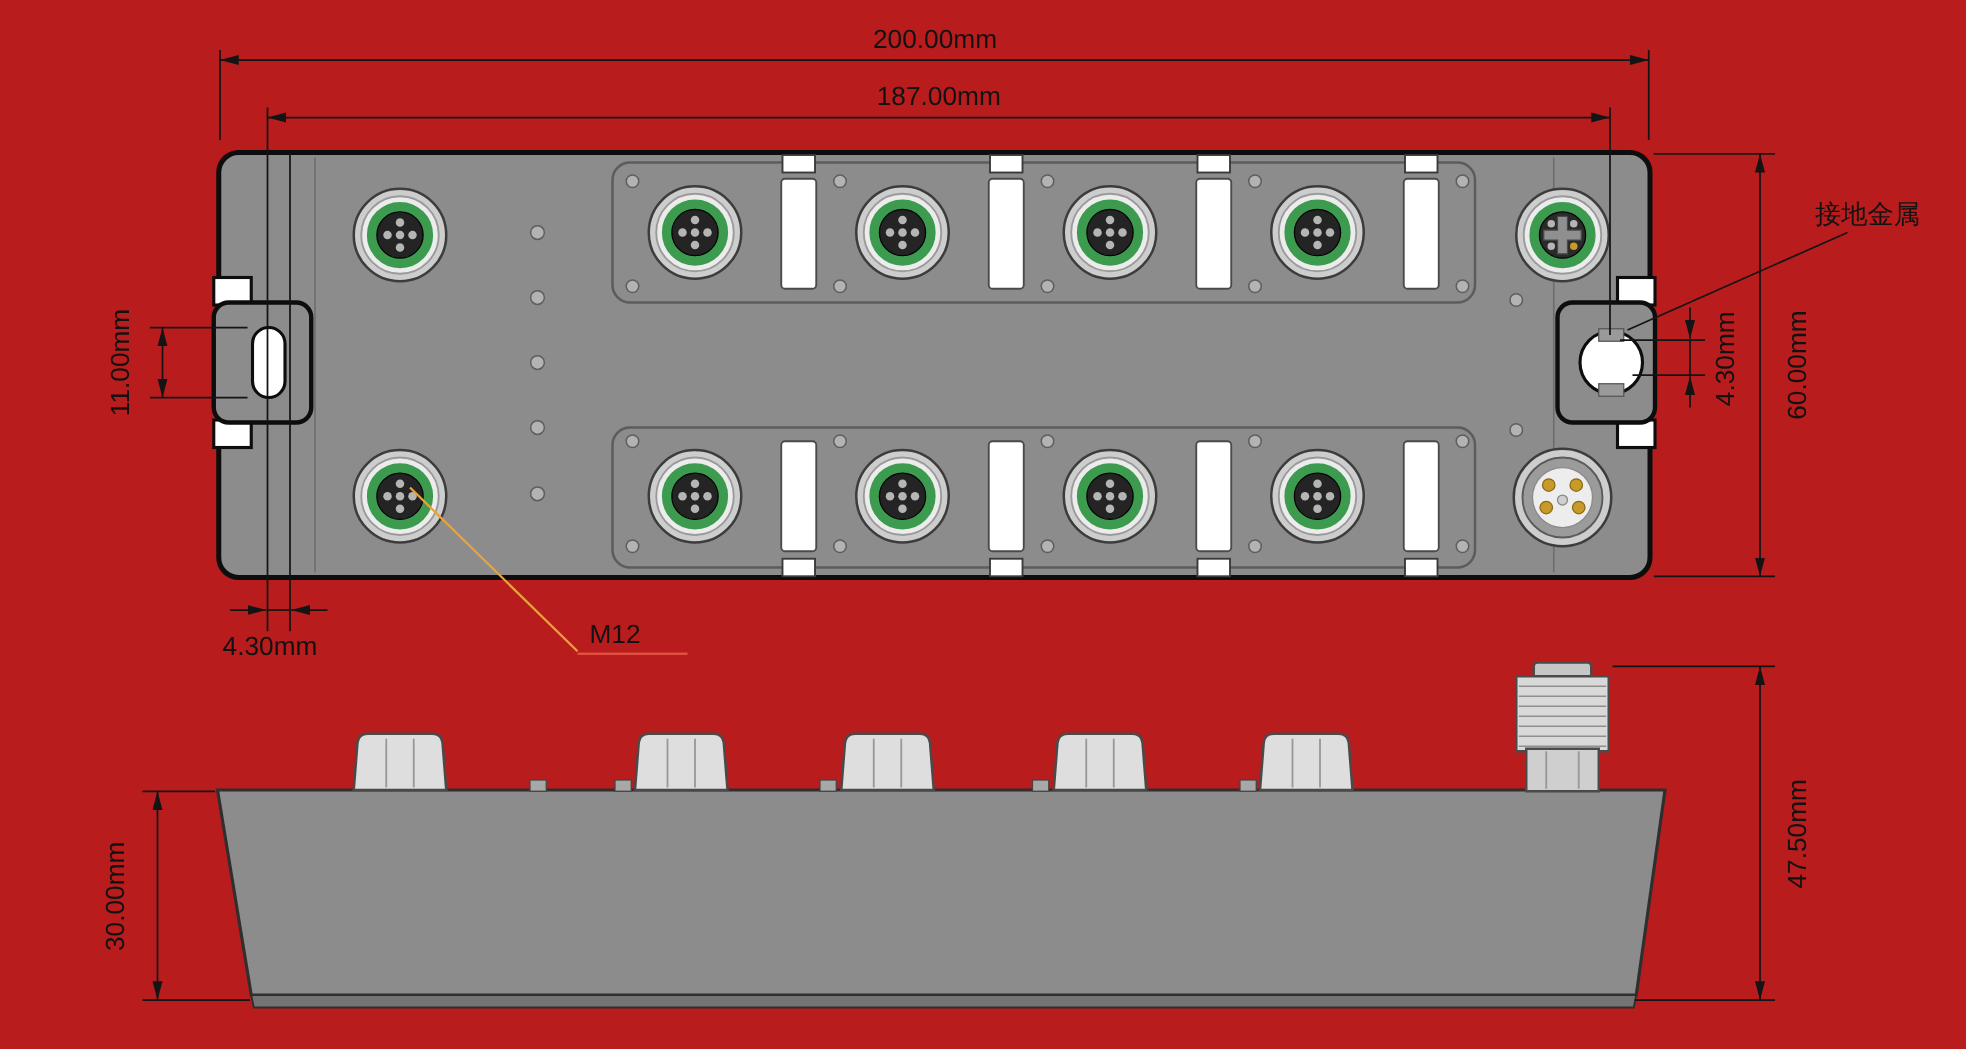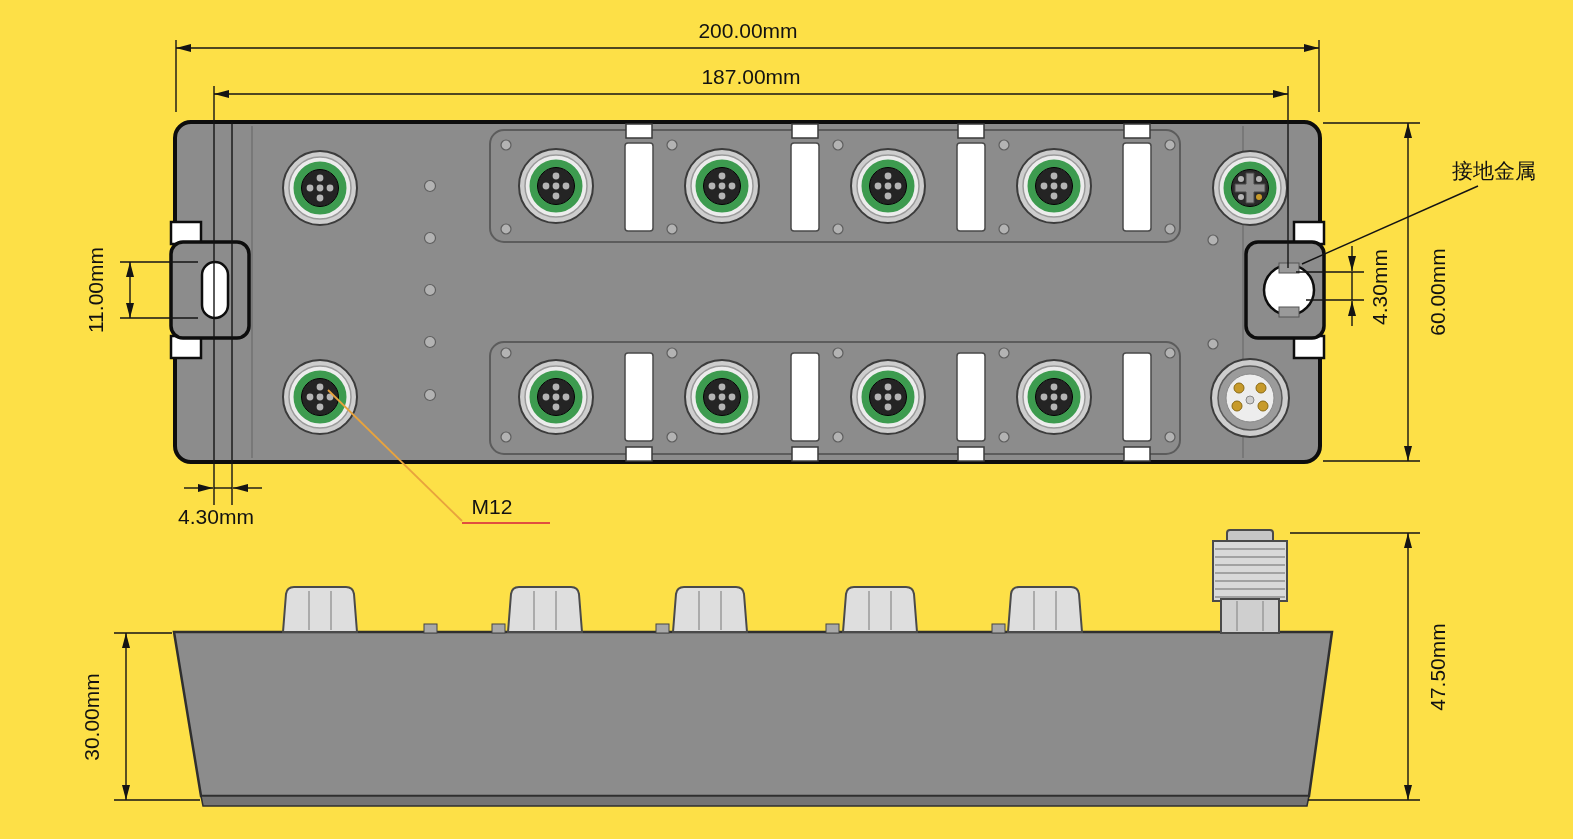--- a/index.html
+++ b/index.html
@@ -1,17 +1,17 @@
 <!DOCTYPE html>
 <html><head>
 <meta charset="utf-8">
 <title>Dimension Drawing</title>
 <style>
   html,body{margin:0;padding:0;background:#ffffff;}
-  .canvas{position:relative;width:1573px;height:839px;background:#fde047;font-family:"Liberation Sans",sans-serif;overflow:hidden;text-align:right;}
+  .canvas{position:relative;width:1573px;height:839px;background:#b91c1c;font-family:"Liberation Sans",sans-serif;overflow:hidden;text-align:right;}
   svg{display:block;}
   text.dim{font-family:"Liberation Sans",sans-serif;font-size:21px;font-weight:500;fill:#121212;text-anchor:middle;}
   .dl{stroke:#141414;stroke-width:1.4;fill:none;}
   .dot{fill:#b3b3b3;stroke:#5e5e5e;stroke-width:1.2;}
   .tab{fill:#ffffff;stroke:#3a3a3a;stroke-width:1.5;}
   .slot{fill:#ffffff;stroke:#4a4a4a;stroke-width:1.5;}
   .panel{fill:none;stroke:#5c5c5c;stroke-width:2;}
   .faceline{stroke:#6e6e6e;stroke-width:1.3;}
   .thread{stroke:#8f8f8f;stroke-width:1.3;}
 </style>

